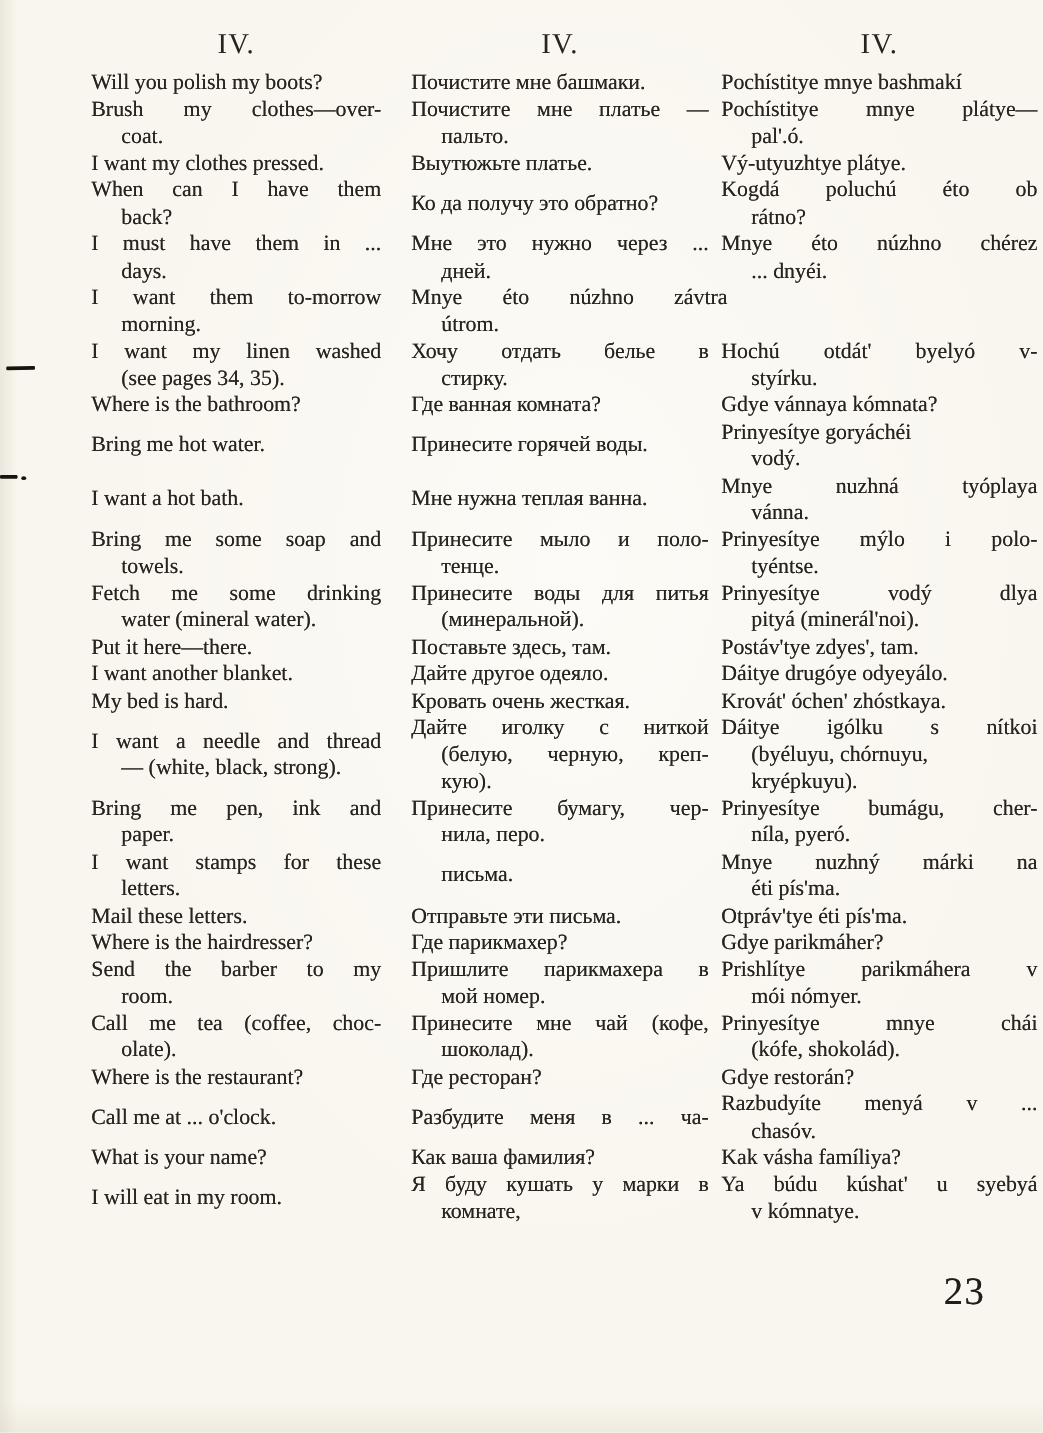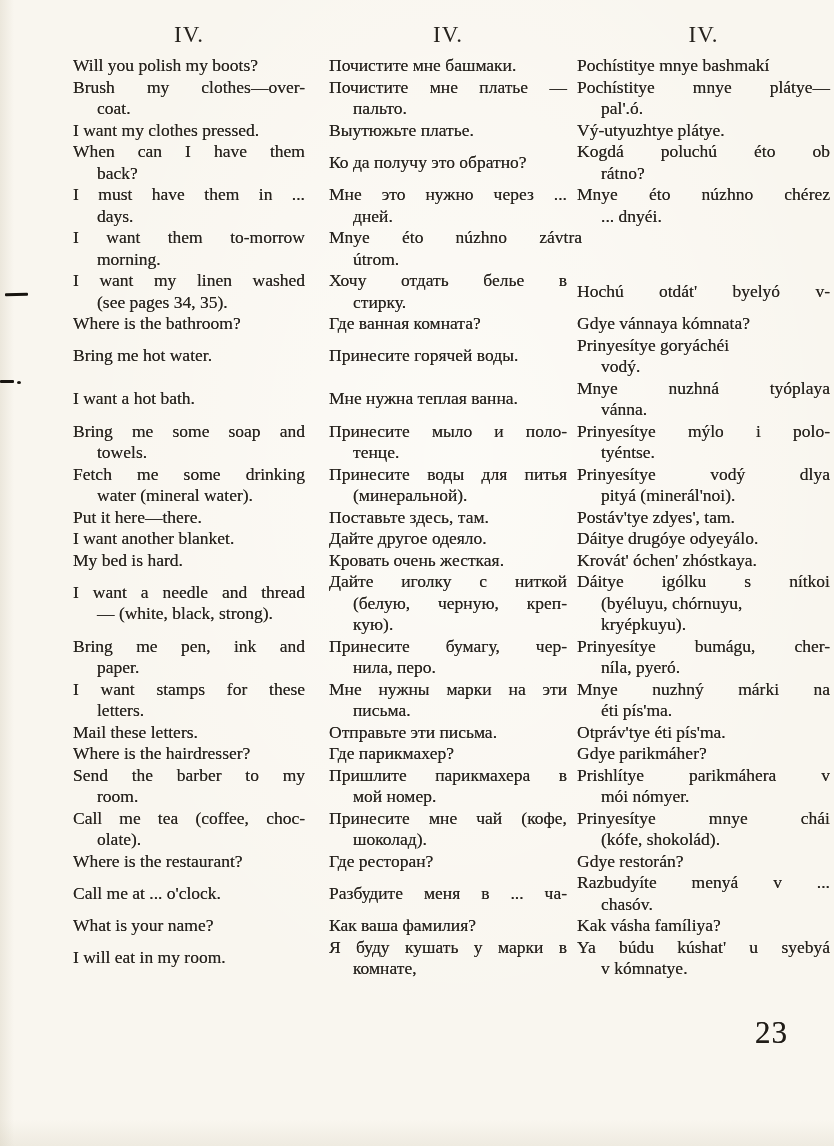--- a/index.html
+++ b/index.html
@@ -154,20 +154,21 @@
       <div class="cell c-en">
           <div class="line just">I want my linen washed</div>
           <div class="line cont">(see pages 34, 35).</div>
         </div>
       <div class="cell c-ru">
           <div class="line just">Хочу отдать белье в</div>
           <div class="line cont">стирку.</div>
         </div>
       <div class="cell c-tr">
           <div class="line just">Hochú otdát' byelyó v-</div>
+          <div class="line cont">styírku.</div>
         </div>
     </div>
 
     <div class="prow">
       <div class="cell c-en">
           <div class="line">Where is the bathroom?</div>
         </div>
       <div class="cell c-ru">
           <div class="line">Где ванная комната?</div>
         </div>
@@ -299,21 +300,20 @@
           <div class="line cont">níla, pyeró.</div>
         </div>
     </div>
 
     <div class="prow">
       <div class="cell c-en">
           <div class="line just">I want stamps for these</div>
           <div class="line cont">letters.</div>
         </div>
       <div class="cell c-ru">
-          <div class="line just">Мне нужны марки на эти</div>
           <div class="line cont">письма.</div>
         </div>
       <div class="cell c-tr">
           <div class="line just">Mnye nuzhný márki na</div>
           <div class="line cont">éti pís'ma.</div>
         </div>
     </div>
 
     <div class="prow">
       <div class="cell c-en">

